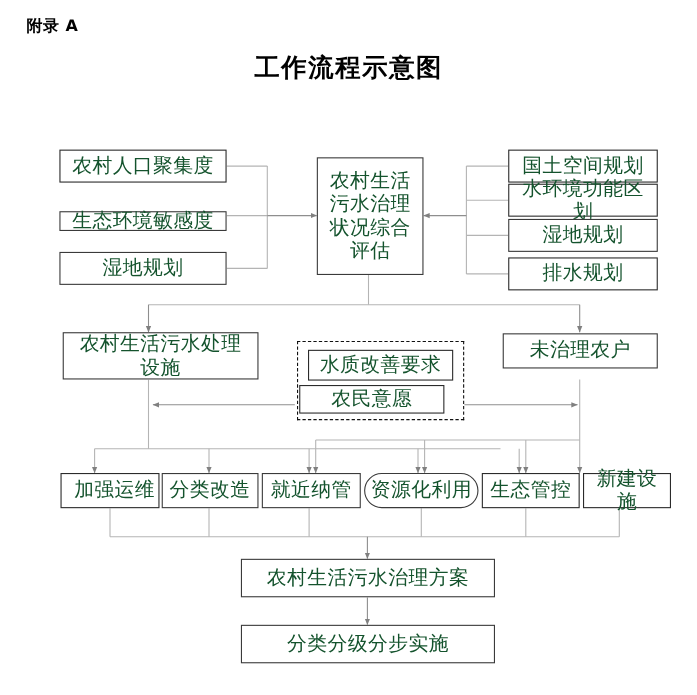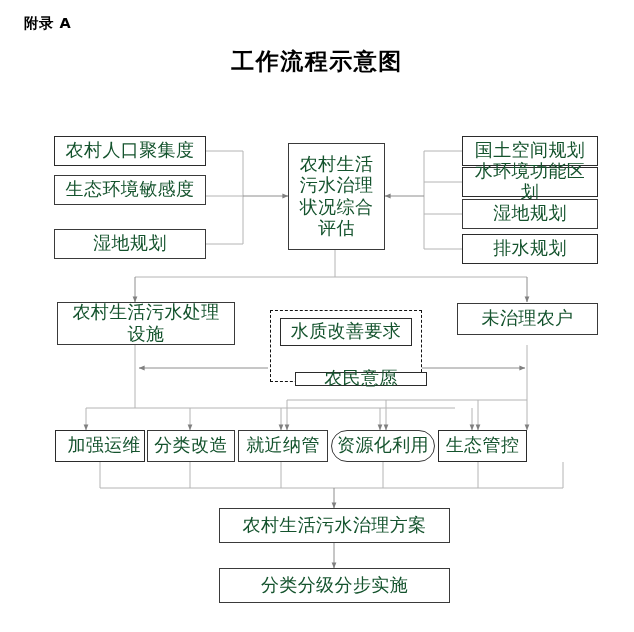--- a/index.html
+++ b/index.html
@@ -110,21 +110,21 @@
       <path d="M100,488 H563"></path>
       <path d="M334,488 V508" stroke="#8e8e8e" marker-end="url(#ah)"></path>
 
       <path d="M334,543 V568" stroke="#8e8e8e" marker-end="url(#ah)"></path>
     </g>
   </svg>
 
   <div class="nd heavy" style="left:54px;top:136px;width:152px;height:30px;">
     <span class="tx">农村人口聚集度</span>
   </div>
-  <div class="nd" style="left:54px;top:175px;width:152px;height:30px;">
+  <div class="nd" style="left:54px;top:192px;width:152px;height:18px;">
     <span class="tx">生态环境敏感度</span>
   </div>
   <div class="nd" style="left:54px;top:229px;width:152px;height:30px;">
     <span class="tx">湿地规划</span>
   </div>
 
   <div class="nd" style="left:288px;top:143px;width:97px;height:107px;">
     <span class="tx">农村生活
 污水治理
 状况综合
@@ -149,39 +149,42 @@
 设施</span>
   </div>
   <div class="nd" style="left:457px;top:303px;width:141px;height:32px;">
     <span class="tx">未治理农户</span>
   </div>
 
   <div class="dashgrp" style="left:270px;top:310px;width:152px;height:72px;"></div>
   <div class="nd heavy" style="left:280px;top:318px;width:132px;height:28px;">
     <span class="tx">水质改善要求</span>
   </div>
-  <div class="nd heavy" style="left:295px;top:350px;width:132px;height:14px;margin-top:22px;">
+  <div class="nd heavy" style="left:272px;top:350px;width:132px;height:26px;">
     <span class="tx">农民意愿</span>
   </div>
 
   <div class="nd heavy" style="left:55px;top:430px;width:90px;height:32px;justify-content:flex-end;">
     <span class="tx">加强运维</span>
   </div>
   <div class="nd" style="left:147px;top:430px;width:88px;height:32px;">
     <span class="tx">分类改造</span>
   </div>
   <div class="nd" style="left:238px;top:430px;width:90px;height:32px;">
     <span class="tx">就近纳管</span>
   </div>
   <div class="nd" style="left:331px;top:430px;width:104px;height:32px;border-radius:16px;">
     <span class="tx">资源化利用</span>
   </div>
   <div class="nd heavy" style="left:438px;top:430px;width:89px;height:32px;">
     <span class="tx">生态管控</span>
   </div>
+  <div class="nd heavy" style="left:530px;top:430px;width:80px;height:32px;">
+    <span class="tx">新建设施</span>
+  </div>
 
   <div class="nd" style="left:219px;top:508px;width:231px;height:35px;">
     <span class="tx">农村生活污水治理方案</span>
   </div>
   <div class="nd" style="left:219px;top:568px;width:231px;height:35px;">
     <span class="tx">分类分级分步实施</span>
   </div>
 
 </div>
 

